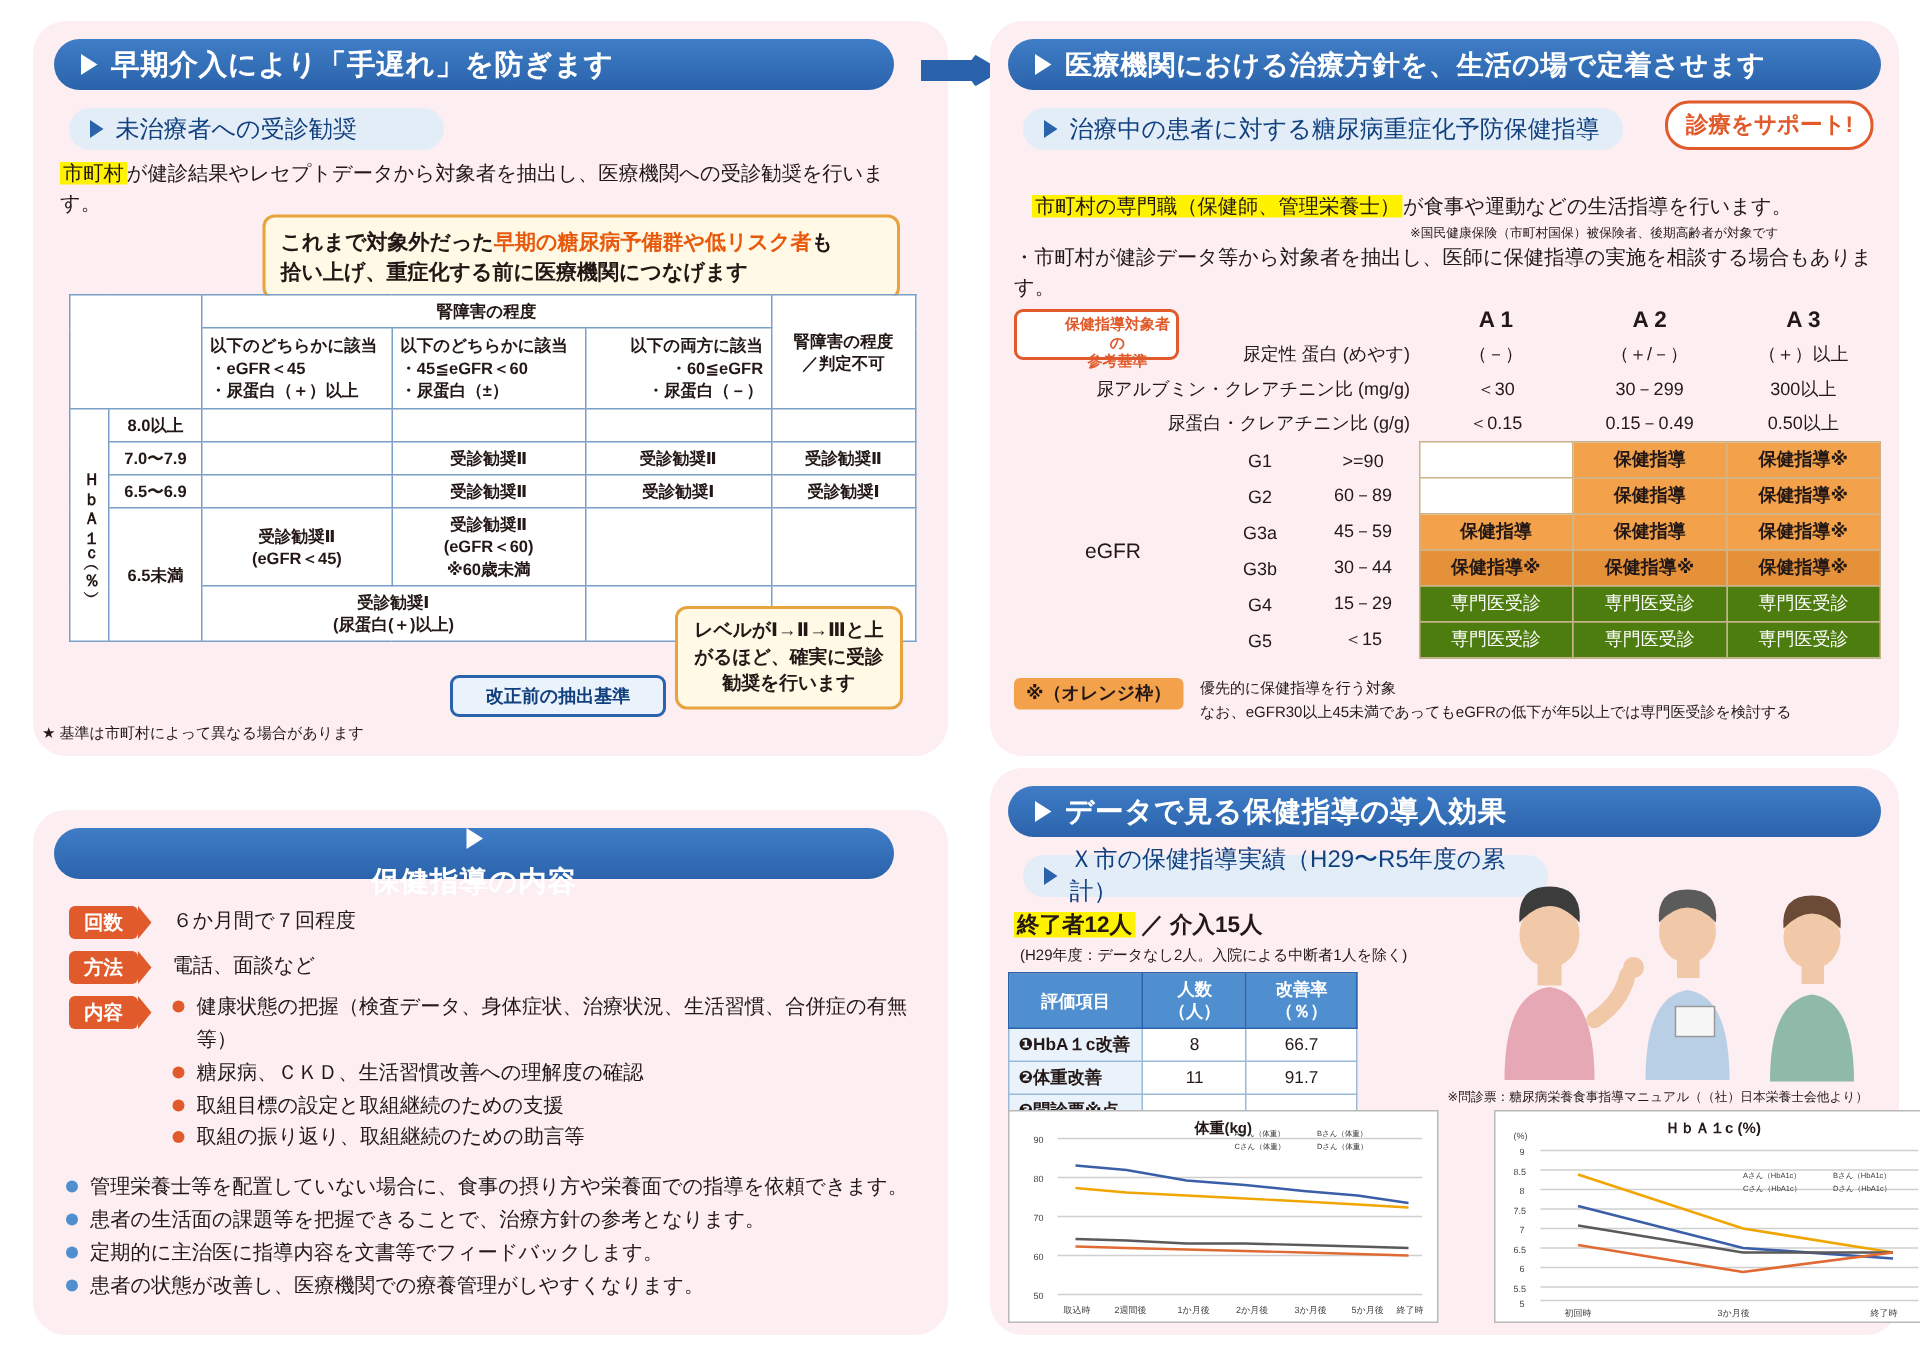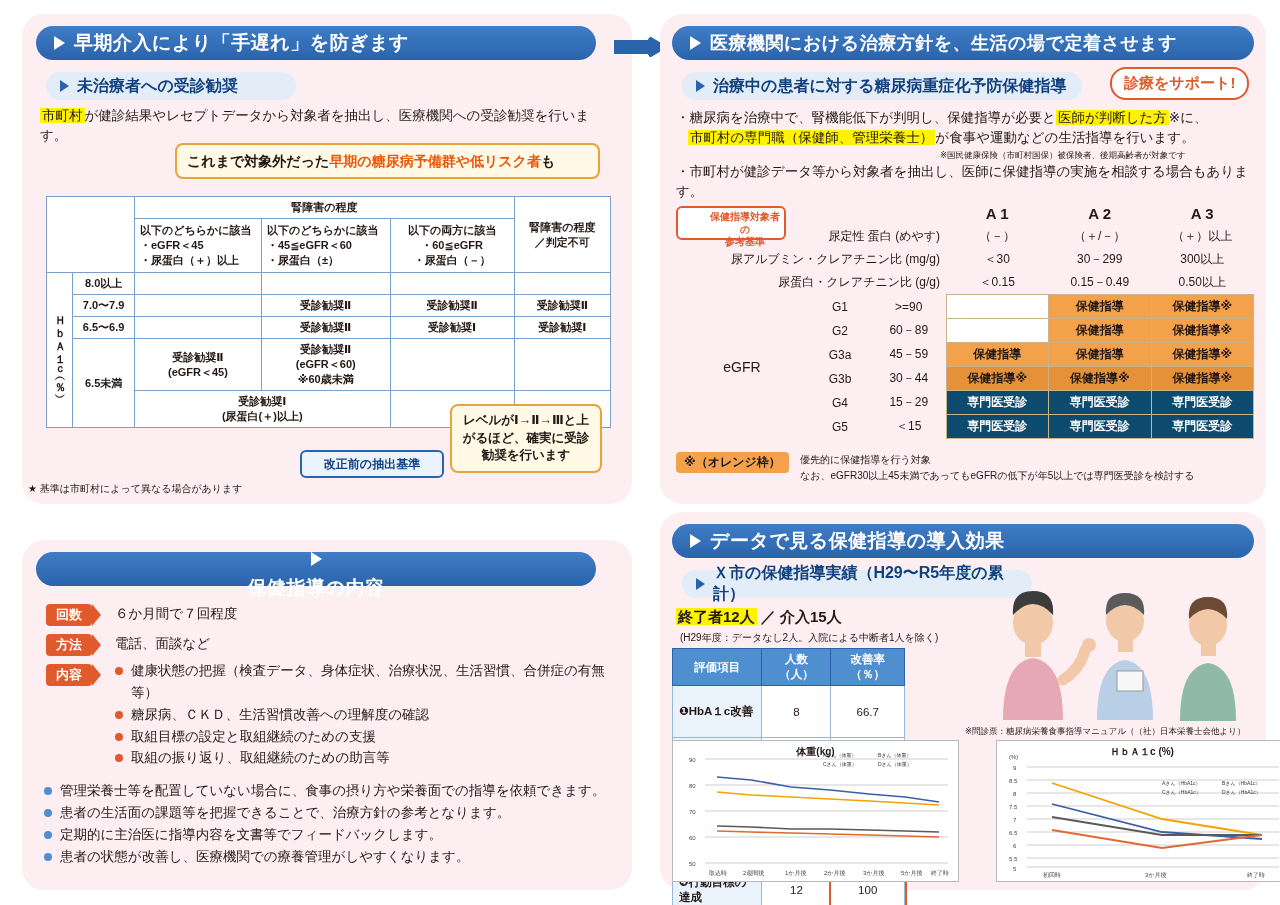--- a/index.html
+++ b/index.html
@@ -25,21 +25,21 @@
     padding:0 18px;font-weight:bold;font-size:19px;letter-spacing:.5px;
     box-sizing:border-box;
   }
   .ribbon .tri{
     width:0;height:0;border-left:11px solid #fff;
     border-top:7px solid transparent;border-bottom:7px solid transparent;
   }
   .subhead{
     position:absolute;height:28px;border-radius:14px;background:#e3edf8;
     display:flex;align-items:center;gap:8px;padding:0 14px;box-sizing:border-box;
-    font-weight:bold;font-size:16px;color:#11407f;
+    font-weight:normal;font-size:16px;color:#11407f;
   }
   .subhead .tri{
     width:0;height:0;border-left:9px solid #2a63ab;
     border-top:6px solid transparent;border-bottom:6px solid transparent;
   }
 
   .txt{position:absolute;font-size:13.5px;line-height:1.5;}
   .small{font-size:10px;}
   .tiny{font-size:8.5px;}
   .hl-y{background:#fff200;padding:0 2px;}
@@ -79,21 +79,21 @@
     position:absolute;border:2px solid #2a63ab;border-radius:6px;background:#eaf2fb;
     color:#11407f;font-weight:bold;font-size:12px;display:flex;align-items:center;justify-content:center;
   }
 
   
   .mtx{position:absolute;font-size:12px;text-align:center;border-collapse:collapse;}
   .mtx td{border:1px solid #c9b48a;padding:3px 6px;}
   .mtx .nob{border:none;background:transparent;}
   .m-org{background:#f3a14b;font-weight:bold;}
   .m-dorg{background:#e5913a;font-weight:bold;}
-  .m-red{background:#0c4a6e;color:#fff;font-weight:bold;}
+  .m-red{background:#4d7c0f;color:#fff;font-weight:normal;}
   .m-white{background:#fff;}
 
   .tagbox{
     position:absolute;border:2px solid #e05a2b;border-radius:6px;background:#fff;
     color:#e05a2b;font-weight:bold;font-size:10px;text-align:center;line-height:1.25;padding:3px 4px;
     box-sizing:border-box;
   }
   .orange-key{
     position:absolute;background:#f3a14b;color:#231815;font-weight:bold;font-size:12px;
     border-radius:4px;padding:2px 8px;
@@ -111,21 +111,21 @@
     display:flex;align-items:center;justify-content:center;color:#11407f;
     font-weight:bold;font-size:16px;
   }
   .dot-li{position:relative;padding-left:16px;font-size:13.5px;line-height:1.62;}
   .dot-li::before{content:"";position:absolute;left:0;top:7px;width:8px;height:8px;border-radius:50%;background:#e05a2b;}
   .dot-li.blue::before{background:#4f8fd0;}
 
   
   .res{position:absolute;font-size:11.5px;border-collapse:collapse;text-align:center;}
   .res th{background:#4f8fd0;color:#fff;font-weight:bold;padding:3px 6px;border:1px solid #2a63ab;}
-  .res td{border:1px solid #9ab9d8;padding:18px 6px;background:#fff;}
+  .res td{border:1px solid #9ab9d8;padding:3px 6px;background:#fff;}
   .res td.left{text-align:left;background:#eaf2fb;font-weight:bold;}
   .res .hl{outline:2px solid #e05a2b;}
 
   
   .chartbox{position:absolute;background:#fff;border:1px solid #b9b9b9;}
   .chart-title{position:absolute;font-size:10px;font-weight:bold;width:100%;text-align:center;top:4px;}
   .head{position:absolute;border-radius:50%;}
 </style>
 </head>
 <body>
@@ -143,38 +143,39 @@
     <span class="tri"></span>
     <span>未治療者への受診勧奨</span>
   </div>
 
   <div class="txt" style="left:40px;top:106px;width:570px;">
     <span class="hl-y">市町村</span><span>が健診結果やレセプトデータから対象者を抽出し、医療機関への受診勧奨を行います。</span>
   </div>
 
   <div class="callout" style="left:175px;top:143px;width:425px;">
     <span>これまで対象外だった</span><span class="hl-o">早期の糖尿病予備群や低リスク者</span><span>も</span><br>
+    <span>拾い上げ、重症化する前に医療機関につなげます</span>
   </div>
 
   <table class="tbl" style="left:46px;top:196px;width:565px;">
     <tbody>
         <tr>
       <td class="hdr" rowspan="2" colspan="2" style="width:72px;"></td>
       <td class="hdr" colspan="3">腎障害の程度</td>
       <td class="hdr" rowspan="2" style="width:100px;white-space:pre-line;">腎障害の程度
 ／判定不可</td>
     </tr>
     <tr>
       <td class="hdr" style="width:125px;text-align:left;white-space:pre-line;padding:4px 5px;">以下のどちらかに該当
 ・eGFR＜45
 ・尿蛋白（＋）以上</td>
       <td class="hdr" style="width:125px;text-align:left;white-space:pre-line;padding:4px 5px;">以下のどちらかに該当
 ・45≦eGFR＜60
 ・尿蛋白（±）</td>
-      <td class="hdr" style="width:120px;text-align:center;white-space:pre-line;padding:4px 5px;">以下の両方に該当
+      <td class="hdr" style="width:120px;text-align:right;white-space:pre-line;padding:4px 5px;">以下の両方に該当
 ・60≦eGFR
 ・尿蛋白（－）</td>
     </tr>
     <tr>
       <td class="hdr" rowspan="5" style="width:22px;"><span class="vert">ＨｂＡ１ｃ（％）</span></td>
       <td class="hdr" style="width:60px;">8.0以上</td>
       <td class="cell-red">受診勧奨Ⅲ</td>
       <td class="cell-red">受診勧奨Ⅲ</td>
       <td class="cell-red">受診勧奨Ⅲ</td>
       <td class="cell-red">受診勧奨Ⅲ</td>
@@ -230,23 +231,20 @@
     <span>医療機関における治療方針を、生活の場で定着させます</span>
   </div>
 
   <div class="subhead" style="left:682px;top:72px;width:400px;">
     <span class="tri"></span>
     <span>治療中の患者に対する糖尿病重症化予防保健指導</span>
   </div>
 
   <div class="bubble" style="left:1110px;top:67px;">診療をサポート!</div>
 
-  <div class="txt" style="left:676px;top:108px;width:585px;">
-    <span>・糖尿病を治療中で、腎機能低下が判明し、保健指導が必要と</span><span class="hl-y">医師が判断した方</span><span>※に、</span>
-  </div>
   <div class="txt" style="left:688px;top:128px;width:575px;">
     <span class="hl-y">市町村の専門職（保健師、管理栄養士）</span><span>が食事や運動などの生活指導を行います。</span>
   </div>
   <div class="tiny" style="position:absolute;left:940px;top:150px;">※国民健康保険（市町村国保）被保険者、後期高齢者が対象です</div>
   <div class="txt" style="left:676px;top:162px;width:585px;">・市町村が健診データ等から対象者を抽出し、医師に保健指導の実施を相談する場合もあります。</div>
 
   <div class="tagbox" style="left:676px;top:206px;width:110px;height:34px;white-space:pre-line;padding-left:32px;">保健指導対象者の
 参考基準</div>
 
   <table class="mtx" style="left:676px;top:202px;width:578px;">

